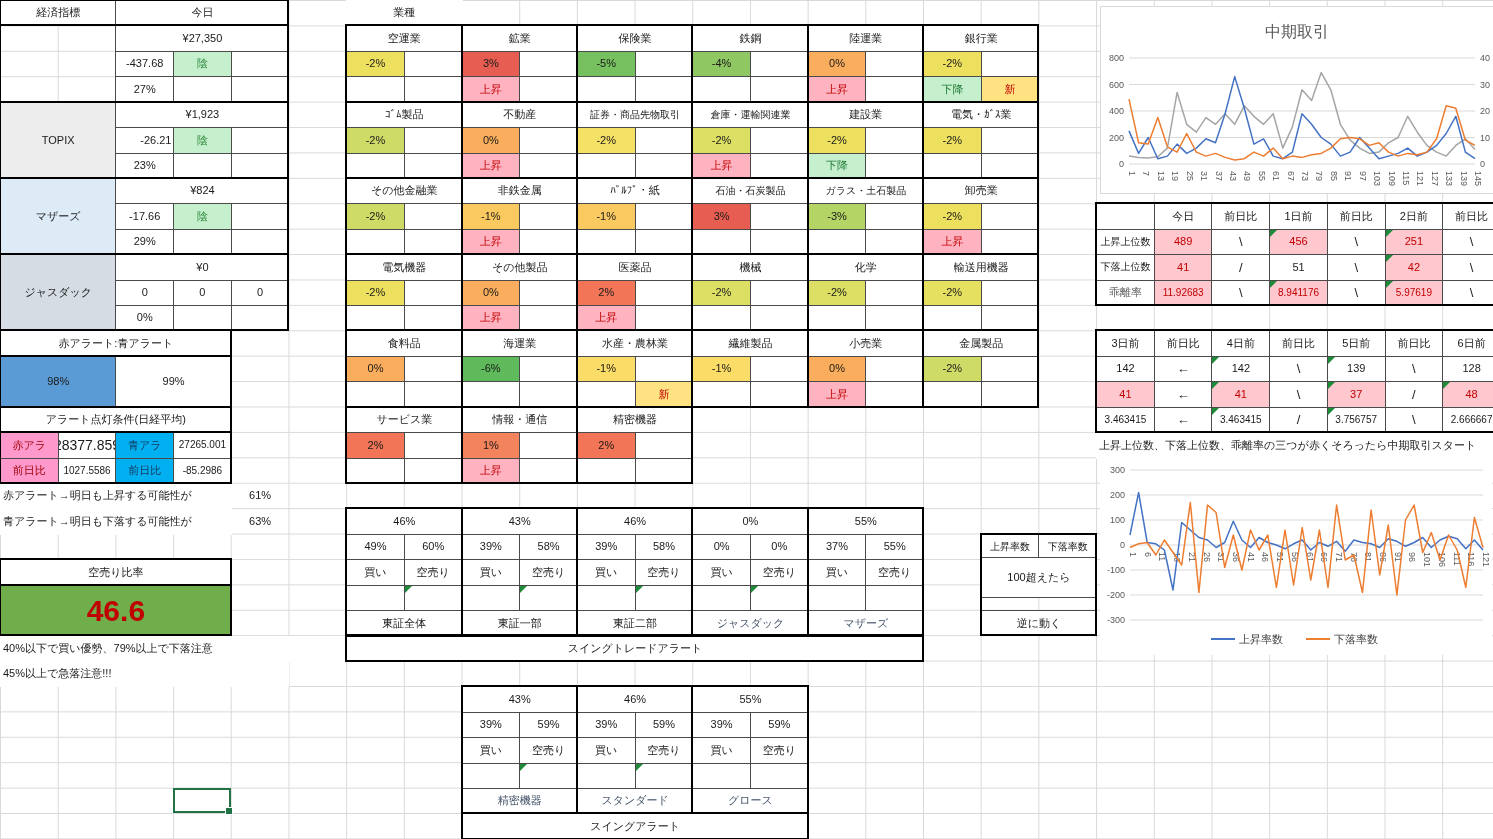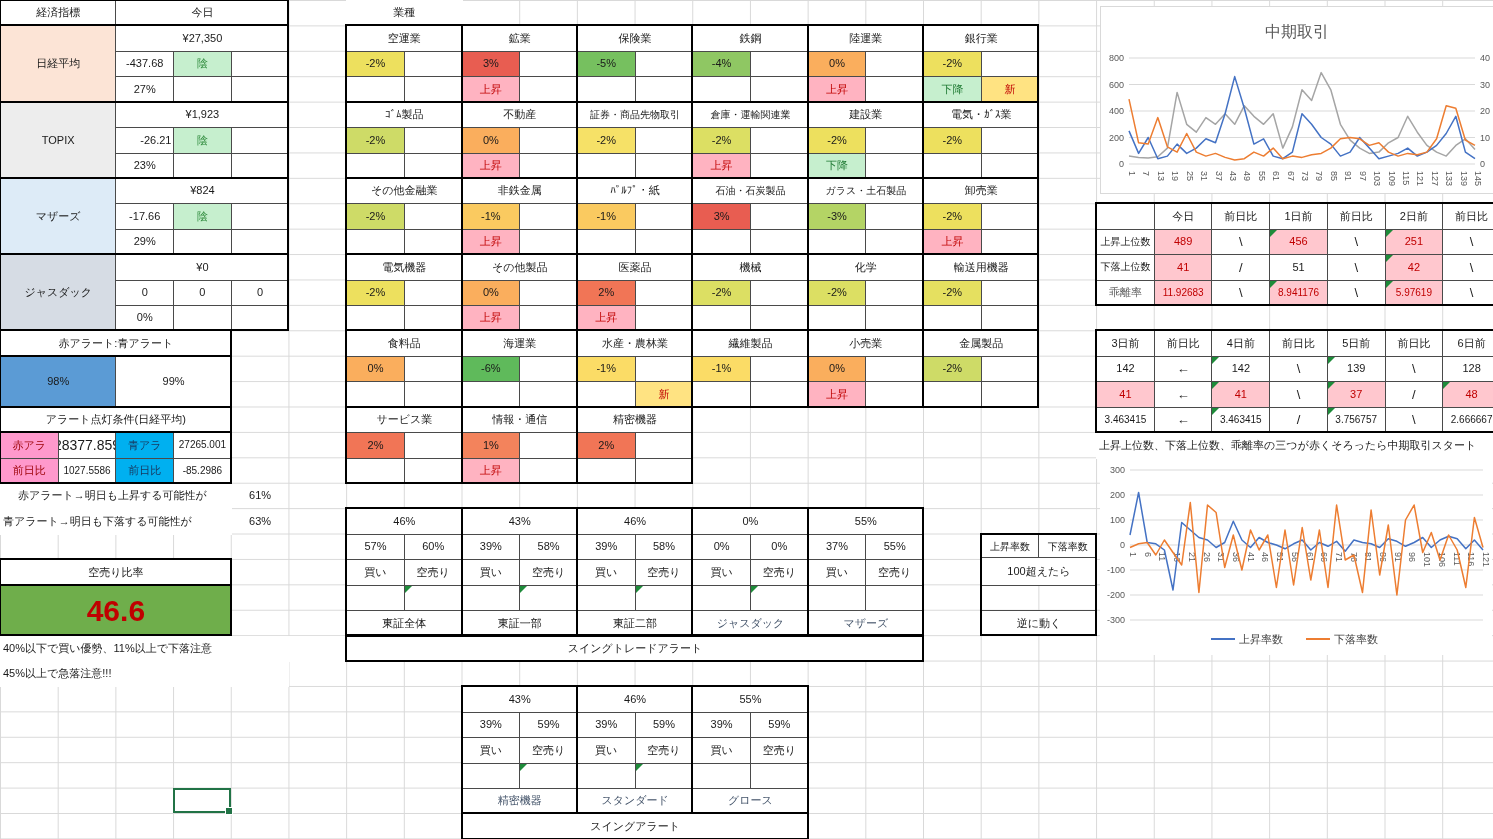--- a/index.html
+++ b/index.html
@@ -18,21 +18,20 @@
   .sel .hdl{position:absolute;right:-4px;bottom:-4px;width:6px;height:6px;
     background:#217346;border:1px solid #fff}
   .chart{position:absolute;background:#fff;z-index:2}
 </style>
 </head>
 <body>
 
 <div id="stage">
     <div class="cell" style="left: 0px; top: 0px; width: 116.38px; height: 26.42px; border: 1px solid rgb(74, 74, 74); background: rgb(255, 255, 255);">経済指標</div>
     <div class="cell" style="left: 115.38px; top: 0px; width: 174.07px; height: 26.42px; border: 1px solid rgb(74, 74, 74); background: rgb(255, 255, 255);">今日</div>
-    <div class="cell" style="left: 0px; top: 25.42px; width: 116.38px; height: 77.26px; border: 1px solid rgb(74, 74, 74); background: rgb(252, 228, 214);">日経平均</div>
     <div class="cell" style="left: 115.38px; top: 25.42px; width: 174.07px; height: 26.42px; border: 1px solid rgb(74, 74, 74); background: rgb(255, 255, 255);">¥27,350</div>
     <div class="cell" style="left: 115.38px; top: 50.84px; width: 58.69px; height: 26.42px; border: 1px solid rgb(74, 74, 74); background: rgb(255, 255, 255);">-437.68</div>
     <div class="cell" style="left: 173.07px; top: 50.84px; width: 58.69px; height: 26.42px; border: 1px solid rgb(74, 74, 74); background: rgb(198, 239, 206); color: rgb(46, 139, 60);">陰</div>
     <div class="cell" style="left: 230.76px; top: 50.84px; width: 58.69px; height: 26.42px; border: 1px solid rgb(74, 74, 74); background: rgb(255, 255, 255);"></div>
     <div class="cell" style="left: 115.38px; top: 76.26px; width: 58.69px; height: 26.42px; border: 1px solid rgb(74, 74, 74); background: rgb(255, 255, 255);">27%</div>
     <div class="cell" style="left: 173.07px; top: 76.26px; width: 58.69px; height: 26.42px; border: 1px solid rgb(74, 74, 74); background: rgb(255, 255, 255);"></div>
     <div class="cell" style="left: 230.76px; top: 76.26px; width: 58.69px; height: 26.42px; border: 1px solid rgb(74, 74, 74); background: rgb(255, 255, 255);"></div>
     <div class="cell" style="left: 0px; top: 101.68px; width: 116.38px; height: 77.26px; border: 1px solid rgb(74, 74, 74); background: rgb(237, 237, 237);">TOPIX</div>
     <div class="cell" style="left: 115.38px; top: 101.68px; width: 174.07px; height: 26.42px; border: 1px solid rgb(74, 74, 74); background: rgb(255, 255, 255);">¥1,923</div>
     <div class="cell" style="left: 115.38px; top: 127.1px; width: 81px; height: 26.42px; border: 1px solid rgb(74, 74, 74); background: rgb(255, 255, 255);">-26.21</div>
@@ -62,27 +61,27 @@
     <div class="cell" style="left: 115.38px; top: 355.88px; width: 116.38px; height: 51.84px; border: 1px solid rgb(74, 74, 74); background: rgb(255, 255, 255);">99%</div>
     <div class="cell" style="left: 0px; top: 406.72px; width: 231.76px; height: 26.42px; border: 1px solid rgb(74, 74, 74); background: rgb(255, 255, 255);">アラート点灯条件(日経平均)</div>
     <div class="cell" style="left: 0px; top: 432.14px; width: 58.69px; height: 26.42px; border: 1px solid rgb(74, 74, 74); background: rgb(255, 153, 204); color: rgb(156, 0, 6);">赤アラ</div>
     <div class="cell" style="left: 57.69px; top: 432.14px; width: 58.69px; height: 26.42px; border: 1px solid rgb(74, 74, 74); background: rgb(255, 255, 255); font-size: 14px;">28377.859</div>
     <div class="cell" style="left: 115.38px; top: 432.14px; width: 58.69px; height: 26.42px; border: 1px solid rgb(74, 74, 74); background: rgb(0, 176, 240); color: rgb(23, 55, 94);">青アラ</div>
     <div class="cell" style="left: 173.07px; top: 432.14px; width: 58.69px; height: 26.42px; border: 1px solid rgb(74, 74, 74); background: rgb(255, 255, 255); font-size: 10px;">27265.001</div>
     <div class="cell" style="left: 0px; top: 457.56px; width: 58.69px; height: 26.42px; border: 1px solid rgb(74, 74, 74); background: rgb(255, 153, 204); color: rgb(156, 0, 6);">前日比</div>
     <div class="cell" style="left: 57.69px; top: 457.56px; width: 58.69px; height: 26.42px; border: 1px solid rgb(74, 74, 74); background: rgb(255, 255, 255); font-size: 10px;">1027.5586</div>
     <div class="cell" style="left: 115.38px; top: 457.56px; width: 58.69px; height: 26.42px; border: 1px solid rgb(74, 74, 74); background: rgb(0, 176, 240); color: rgb(23, 55, 94);">前日比</div>
     <div class="cell" style="left: 173.07px; top: 457.56px; width: 58.69px; height: 26.42px; border: 1px solid rgb(74, 74, 74); background: rgb(255, 255, 255); font-size: 10px;">-85.2986</div>
-    <div class="cell" style="left: 0px; top: 482.98px; width: 231.76px; height: 26.42px; background: rgb(255, 255, 255); justify-content: flex-start; padding-left: 18px;">赤アラート→明日も上昇する可能性が</div>
+    <div class="cell" style="left: 0px; top: 482.98px; width: 231.76px; height: 26.42px; background: rgb(255, 255, 255); justify-content: flex-start; padding-left: 3px;">赤アラート→明日も上昇する可能性が</div>
     <div class="cell" style="left: 230.76px; top: 482.98px; width: 58.69px; height: 26.42px;">61%</div>
     <div class="cell" style="left: 0px; top: 508.4px; width: 231.76px; height: 26.42px; background: rgb(255, 255, 255); justify-content: flex-start; padding-left: 3px;">青アラート→明日も下落する可能性が</div>
     <div class="cell" style="left: 230.76px; top: 508.4px; width: 58.69px; height: 26.42px;">63%</div>
     <div class="cell" style="left: 0px; top: 559.24px; width: 231.76px; height: 26.42px; border: 1px solid rgb(74, 74, 74); background: rgb(255, 255, 255);">空売り比率</div>
     <div class="cell" style="left: 0px; top: 584.66px; width: 231.76px; height: 51.84px; border: 1px solid rgb(74, 74, 74); background: rgb(111, 174, 75); color: rgb(192, 0, 0); font-size: 30px; font-weight: bold;">46.6</div>
-    <div class="cell" style="left: 0px; top: 635.5px; width: 347.14px; height: 26.42px; background: rgb(255, 255, 255); justify-content: flex-start; padding-left: 3px;">40%以下で買い優勢、11%以上で下落注意</div>
+    <div class="cell" style="left: 0px; top: 635.5px; width: 347.14px; height: 26.42px; background: rgb(255, 255, 255); justify-content: flex-start; padding-left: 3px;">40%以下で買い優勢、79%以上で下落注意</div>
     <div class="cell" style="left: 0px; top: 660.92px; width: 289.45px; height: 26.42px; background: rgb(255, 255, 255); justify-content: flex-start; padding-left: 3px;">45%以上で急落注意!!!</div>
     <div class="cell" style="left: 346.14px; top: 0px; width: 116.38px; height: 26.42px; background: rgb(255, 255, 255);">業種</div>
     <div class="cell" style="left: 346.14px; top: 25.42px; width: 116.38px; height: 26.42px; border: 1px solid rgb(74, 74, 74); background: rgb(255, 255, 255);">空運業</div>
     <div class="cell" style="left: 346.14px; top: 50.84px; width: 58.69px; height: 26.42px; border: 1px solid rgb(74, 74, 74); background: rgb(237, 224, 94);">-2%</div>
     <div class="cell" style="left: 403.83px; top: 50.84px; width: 58.69px; height: 26.42px; border: 1px solid rgb(74, 74, 74); background: rgb(255, 255, 255);"></div>
     <div class="cell" style="left: 346.14px; top: 76.26px; width: 58.69px; height: 26.42px; border: 1px solid rgb(74, 74, 74); background: rgb(255, 255, 255);"></div>
     <div class="cell" style="left: 403.83px; top: 76.26px; width: 58.69px; height: 26.42px; border: 1px solid rgb(74, 74, 74); background: rgb(255, 255, 255);"></div>
     <div class="cell" style="left: 461.52px; top: 25.42px; width: 116.38px; height: 26.42px; border: 1px solid rgb(74, 74, 74); background: rgb(255, 255, 255);">鉱業</div>
     <div class="cell" style="left: 461.52px; top: 50.84px; width: 58.69px; height: 26.42px; border: 1px solid rgb(74, 74, 74); background: rgb(232, 93, 81);">3%</div>
     <div class="cell" style="left: 519.21px; top: 50.84px; width: 58.69px; height: 26.42px; border: 1px solid rgb(74, 74, 74); background: rgb(255, 255, 255);"></div>
@@ -237,21 +236,21 @@
     <div class="cell" style="left: 461.52px; top: 432.14px; width: 58.69px; height: 26.42px; border: 1px solid rgb(74, 74, 74); background: rgb(243, 131, 92);">1%</div>
     <div class="cell" style="left: 519.21px; top: 432.14px; width: 58.69px; height: 26.42px; border: 1px solid rgb(74, 74, 74); background: rgb(255, 255, 255);"></div>
     <div class="cell" style="left: 461.52px; top: 457.56px; width: 58.69px; height: 26.42px; border: 1px solid rgb(74, 74, 74); background: rgb(255, 179, 193); color: rgb(192, 0, 0);">上昇</div>
     <div class="cell" style="left: 519.21px; top: 457.56px; width: 58.69px; height: 26.42px; border: 1px solid rgb(74, 74, 74); background: rgb(255, 255, 255);"></div>
     <div class="cell" style="left: 576.9px; top: 406.72px; width: 116.38px; height: 26.42px; border: 1px solid rgb(74, 74, 74); background: rgb(255, 255, 255);">精密機器</div>
     <div class="cell" style="left: 576.9px; top: 432.14px; width: 58.69px; height: 26.42px; border: 1px solid rgb(74, 74, 74); background: rgb(241, 117, 86);">2%</div>
     <div class="cell" style="left: 634.59px; top: 432.14px; width: 58.69px; height: 26.42px; border: 1px solid rgb(74, 74, 74); background: rgb(255, 255, 255);"></div>
     <div class="cell" style="left: 576.9px; top: 457.56px; width: 58.69px; height: 26.42px; border: 1px solid rgb(74, 74, 74); background: rgb(255, 255, 255);"></div>
     <div class="cell" style="left: 634.59px; top: 457.56px; width: 58.69px; height: 26.42px; border: 1px solid rgb(74, 74, 74); background: rgb(255, 255, 255);"></div>
     <div class="cell" style="left: 346.14px; top: 508.4px; width: 116.38px; height: 26.42px; border: 1px solid rgb(74, 74, 74); background: rgb(255, 255, 255);">46%</div>
-    <div class="cell" style="left: 346.14px; top: 533.82px; width: 58.69px; height: 26.42px; border: 1px solid rgb(74, 74, 74); background: rgb(255, 255, 255);">57%</div>
+    <div class="cell" style="left: 346.14px; top: 533.82px; width: 58.69px; height: 26.42px; border: 1px solid rgb(74, 74, 74); background: rgb(255, 255, 255);">49%</div>
     <div class="cell" style="left: 403.83px; top: 533.82px; width: 58.69px; height: 26.42px; border: 1px solid rgb(74, 74, 74); background: rgb(255, 255, 255);">60%</div>
     <div class="cell" style="left: 346.14px; top: 559.24px; width: 58.69px; height: 26.42px; border: 1px solid rgb(74, 74, 74); background: rgb(255, 255, 255);">買い</div>
     <div class="cell" style="left: 403.83px; top: 559.24px; width: 58.69px; height: 26.42px; border: 1px solid rgb(74, 74, 74); background: rgb(255, 255, 255);">空売り</div>
     <div class="cell" style="left: 346.14px; top: 584.66px; width: 58.69px; height: 26.42px; border: 1px solid rgb(74, 74, 74); background: rgb(255, 255, 255);"></div>
     <div class="cell" style="left: 403.83px; top: 584.66px; width: 58.69px; height: 26.42px; border: 1px solid rgb(74, 74, 74); background: rgb(255, 255, 255);"></div>
     <div class="cell" style="left: 346.14px; top: 610.08px; width: 116.38px; height: 26.42px; border: 1px solid rgb(74, 74, 74); background: rgb(255, 255, 255);">東証全体</div>
     <div class="cell" style="left: 461.52px; top: 508.4px; width: 116.38px; height: 26.42px; border: 1px solid rgb(74, 74, 74); background: rgb(255, 255, 255);">43%</div>
     <div class="cell" style="left: 461.52px; top: 533.82px; width: 58.69px; height: 26.42px; border: 1px solid rgb(74, 74, 74); background: rgb(255, 255, 255);">39%</div>
     <div class="cell" style="left: 519.21px; top: 533.82px; width: 58.69px; height: 26.42px; border: 1px solid rgb(74, 74, 74); background: rgb(255, 255, 255);">58%</div>
     <div class="cell" style="left: 461.52px; top: 559.24px; width: 58.69px; height: 26.42px; border: 1px solid rgb(74, 74, 74); background: rgb(255, 255, 255);">買い</div>
@@ -281,21 +280,21 @@
     <div class="cell" style="left: 807.66px; top: 559.24px; width: 58.69px; height: 26.42px; border: 1px solid rgb(74, 74, 74); background: rgb(255, 255, 255);">買い</div>
     <div class="cell" style="left: 865.35px; top: 559.24px; width: 58.69px; height: 26.42px; border: 1px solid rgb(74, 74, 74); background: rgb(255, 255, 255);">空売り</div>
     <div class="cell" style="left: 807.66px; top: 584.66px; width: 58.69px; height: 26.42px; border: 1px solid rgb(74, 74, 74); background: rgb(255, 255, 255);"></div>
     <div class="cell" style="left: 865.35px; top: 584.66px; width: 58.69px; height: 26.42px; border: 1px solid rgb(74, 74, 74); background: rgb(255, 255, 255);"></div>
     <div class="cell" style="left: 807.66px; top: 610.08px; width: 116.38px; height: 26.42px; border: 1px solid rgb(74, 74, 74); background: rgb(255, 255, 255); color: rgb(68, 84, 106);">マザーズ</div>
     <div class="cell" style="left: 346.14px; top: 635.5px; width: 577.9px; height: 26.42px; border: 1px solid rgb(74, 74, 74); background: rgb(255, 255, 255);">スイングトレードアラート</div>
     <div class="cell" style="left: 980.73px; top: 533.82px; width: 58.69px; height: 26.42px; border: 1px solid rgb(74, 74, 74); background: rgb(255, 255, 255); font-size: 10px;">上昇率数</div>
     <div class="cell" style="left: 1038.42px; top: 533.82px; width: 58.69px; height: 26.42px; border: 1px solid rgb(74, 74, 74); background: rgb(255, 255, 255); font-size: 10px;">下落率数</div>
     <div class="cell" style="left: 980.73px; top: 559.24px; width: 58.69px; height: 26.42px; border: 1px solid rgb(74, 74, 74); background: rgb(255, 255, 255);">33</div>
     <div class="cell" style="left: 1038.42px; top: 559.24px; width: 58.69px; height: 26.42px; border: 1px solid rgb(74, 74, 74); background: rgb(255, 255, 255); color: rgb(255, 0, 0);">-10</div>
-    <div class="cell" style="left: 980.73px; top: 557px; width: 116.38px; height: 29px; border: 1px solid rgb(74, 74, 74); background: rgb(255, 255, 255); text-align: center;">100超えたら</div>
+    <div class="cell" style="left: 980.73px; top: 557px; width: 116.38px; height: 41px; border: 1px solid rgb(74, 74, 74); background: rgb(255, 255, 255); text-align: center;">100超えたら</div>
     <div class="cell" style="left: 980.73px; top: 610.08px; width: 116.38px; height: 26.42px; border: 1px solid rgb(74, 74, 74); background: rgb(255, 255, 255);">逆に動く</div>
     <div class="cell" style="left: 461.52px; top: 686.34px; width: 116.38px; height: 26.42px; border: 1px solid rgb(74, 74, 74); background: rgb(255, 255, 255);">43%</div>
     <div class="cell" style="left: 461.52px; top: 711.76px; width: 58.69px; height: 26.42px; border: 1px solid rgb(74, 74, 74); background: rgb(255, 255, 255);">39%</div>
     <div class="cell" style="left: 519.21px; top: 711.76px; width: 58.69px; height: 26.42px; border: 1px solid rgb(74, 74, 74); background: rgb(255, 255, 255);">59%</div>
     <div class="cell" style="left: 461.52px; top: 737.18px; width: 58.69px; height: 26.42px; border: 1px solid rgb(74, 74, 74); background: rgb(255, 255, 255);">買い</div>
     <div class="cell" style="left: 519.21px; top: 737.18px; width: 58.69px; height: 26.42px; border: 1px solid rgb(74, 74, 74); background: rgb(255, 255, 255);">空売り</div>
     <div class="cell" style="left: 461.52px; top: 762.6px; width: 58.69px; height: 26.42px; border: 1px solid rgb(74, 74, 74); background: rgb(255, 255, 255);"></div>
     <div class="cell" style="left: 519.21px; top: 762.6px; width: 58.69px; height: 26.42px; border: 1px solid rgb(74, 74, 74); background: rgb(255, 255, 255);"></div>
     <div class="cell" style="left: 461.52px; top: 788.02px; width: 116.38px; height: 26.42px; border: 1px solid rgb(74, 74, 74); background: rgb(255, 255, 255); color: rgb(68, 84, 106);">精密機器</div>
     <div class="cell" style="left: 576.9px; top: 686.34px; width: 116.38px; height: 26.42px; border: 1px solid rgb(74, 74, 74); background: rgb(255, 255, 255);">46%</div>

